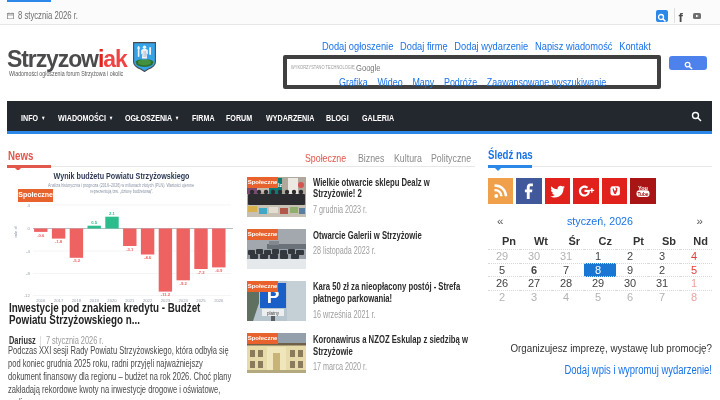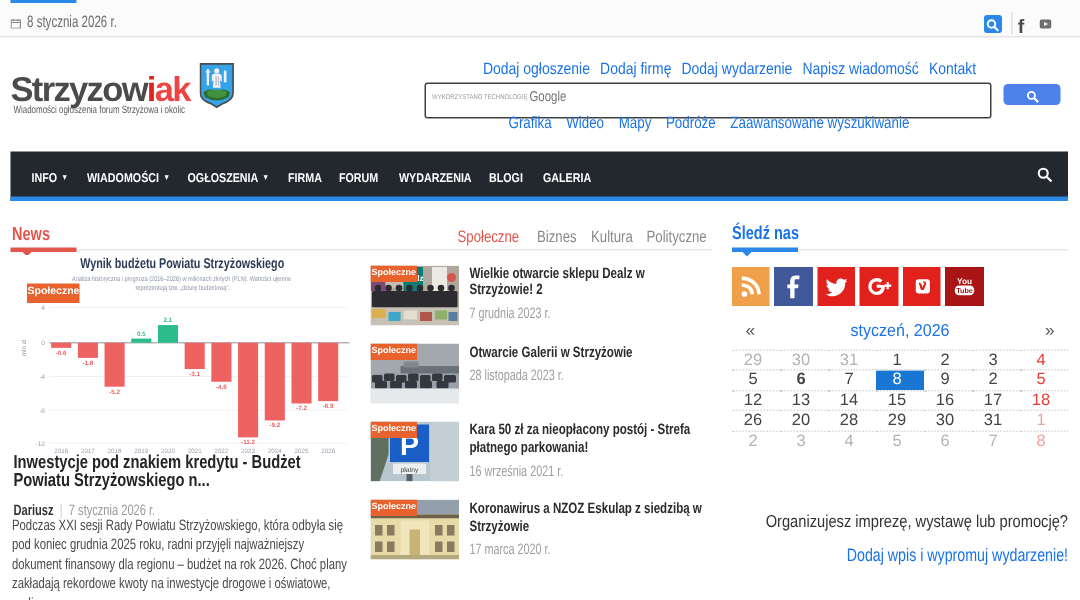--- a/index.html
+++ b/index.html
@@ -20,22 +20,22 @@
 #fico { left:678.5px; top:9.5px; font-size:13px; font-weight:bold; color:#4a4a4a; }
 
 
 #logo { left:7px; top:46.4px; font-size:23px; font-weight:bold; letter-spacing:-1.1px; color:#4b4b4d; white-space:nowrap; }
 #logo .i { color:#e0231c; } #logo .ak { color:#ef4444; }
 #tagline { left:8.5px; top:69.8px; font-size:7px; color:#5a5a5a; transform:scaleX(.757); }
 #crest { left:132.5px; top:41.8px; }
 #hlinks1 { left:321.6px; top:40.4px; font-size:11px; color:#1a73e8; transform:scaleX(.845); }
 #hlinks1 span { margin-right:8px; }
 #hlinks2 span { margin-right:12px; }
-#searchbox { left:283px; top:55.3px; width:378.3px; height:24px; background:#fff;
-  border:1px solid #404040; border-radius:2px; }
+#searchbox { left:283px; top:55.3px; width:378.3px; height:34px; background:#fff;
+  border:4px solid #404040; border-radius:2px; }
 #searchbox .tech { position:absolute; left:4px; top:5.8px; font-size:4.7px; color:#9a9a9a; transform:scaleX(.85); transform-origin:0 0; white-space:nowrap; }
 #searchbox .ggl { position:absolute; left:69px; top:2.6px; font-size:9.5px; color:#757575; transform:scaleX(.8); transform-origin:0 0; }
 #searchbtn { left:669.2px; top:55.8px; width:38.3px; height:14px; background:#4d82ec;
   border-radius:3px; color:#fff; text-align:center; }
 #hlinks2 { left:339.3px; top:75.9px; font-size:11px; color:#1a73e8; transform:scaleX(.81); }
 
 
 #nav { left:7px; top:101px; width:705px; height:33.2px; background:#23272e;
   border-bottom:3px solid #2b87e8; color:#fff; }
 #nav .m { position:absolute; top:11.6px; font-size:8.5px; font-weight:bold;
@@ -382,50 +382,50 @@
     </svg>
 </div>
 
 <div class="abs" id="calnav">
   <span style="position:absolute;left:9px;top:0;color:#555">«</span>
   <span style="position:absolute;left:0;width:224px;text-align:center;top:0;transform:scaleX(.93)">styczeń, 2026</span>
   <span style="position:absolute;right:9px;top:0;color:#555">»</span>
 </div>
 <table class="abs" id="caltbl">
   <tbody>
+      <tr>
+        <th>Pn</th>
+        <th>Wt</th>
+        <th>Śr</th>
+        <th>Cz</th>
+        <th>Pt</th>
+        <th>Sb</th>
+        <th>Nd</th>
+      </tr>
   <tr>
         <td class="o">29</td>
         <td class="o">30</td>
         <td class="o">31</td>
         <td>1</td>
         <td>2</td>
         <td>3</td>
         <td class="r">4</td>
       </tr>
   <tr>
         <td>5</td>
         <td><b>6</b></td>
         <td>7</td>
         <td class="sel">8</td>
         <td>9</td>
         <td>2</td>
         <td class="r">5</td>
       </tr>
   <tr>
-        <td>12</td>
-        <td>13</td>
-        <td>14</td>
-        <td>15</td>
-        <td>16</td>
-        <td>17</td>
-        <td class="r">18</td>
-      </tr>
-  <tr>
         <td>26</td>
-        <td>20</td>
+        <td>27</td>
         <td>28</td>
         <td>29</td>
         <td>30</td>
         <td>31</td>
         <td class="ro">1</td>
       </tr>
   <tr>
         <td class="o">2</td>
         <td class="o">3</td>
         <td class="o">4</td>

